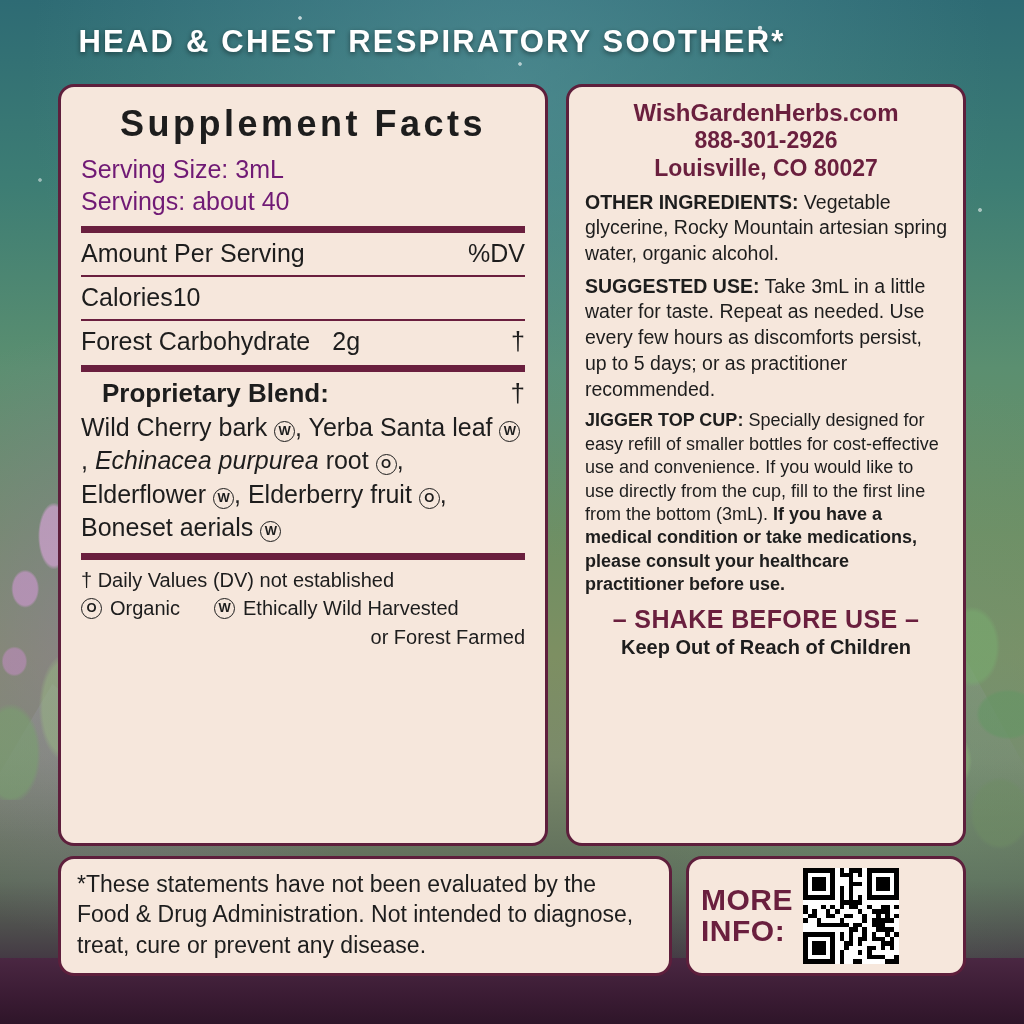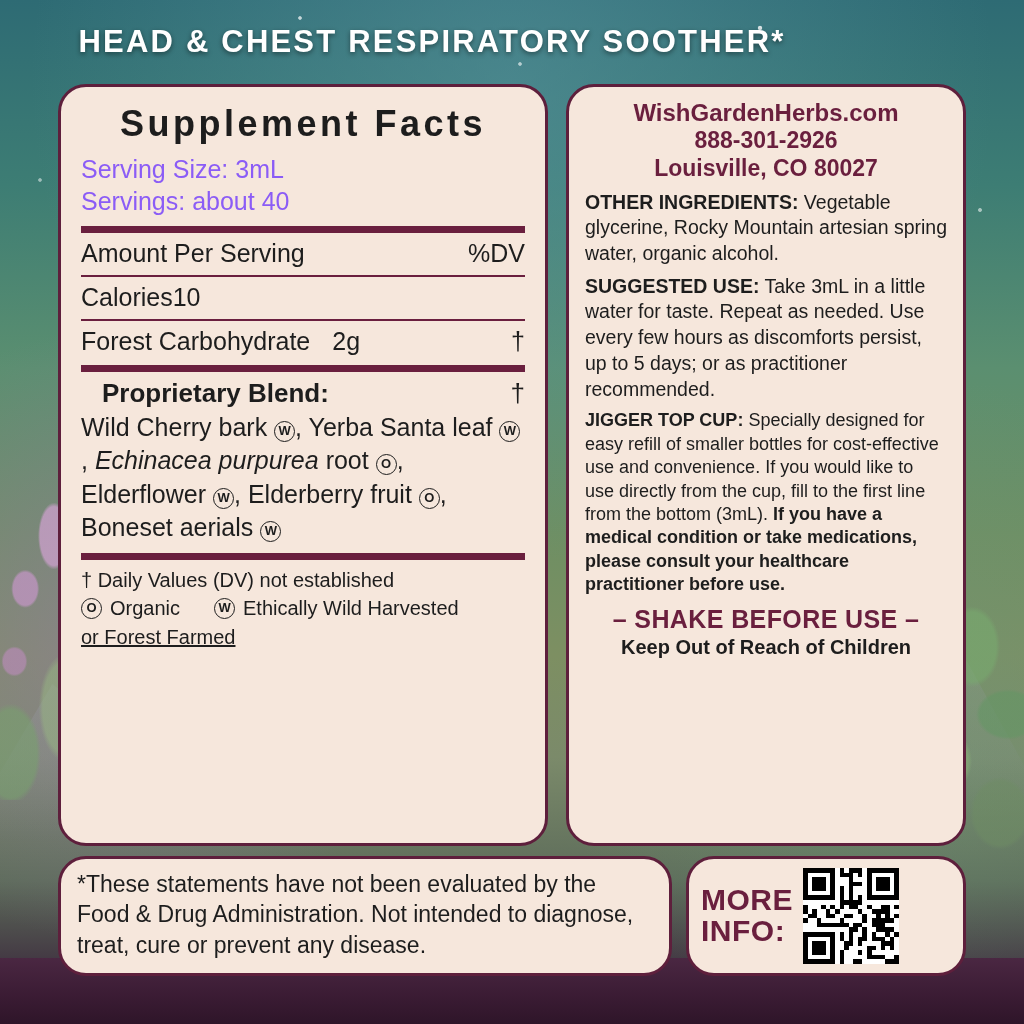--- a/index.html
+++ b/index.html
@@ -79,40 +79,40 @@
     font-weight: bold;
     letter-spacing: 2.2px;
     text-shadow: 0 2px 5px rgba(0,0,0,0.45);
     white-space: nowrap;
   }
 
   .panel {
     position: absolute;
     background: #f6e7dc;
     border: 3px solid #5e1f3c;
-    border-radius: 28px;
+    border-radius: 16px;
     box-sizing: border-box;
   }
 
   
   #facts-panel {
     left: 58px; top: 84px; width: 490px; height: 762px;
     padding: 14px 20px 10px 20px;
   }
   .facts-title {
     font-size: 36px;
     font-weight: bold;
     color: #1d1d1d;
     letter-spacing: 3.5px;
     text-align: center;
     margin: 2px 0 8px 0;
   }
   .facts-line {
     font-size: 25px;
-    color: #8b5cf6;
+    color: #701a75;
     line-height: 1.28;
   }
   .rule-thick { border-top: 7px solid #6a1f3e; margin: 9px 0 6px 0; }
   .rule-thin  { border-top: 2px solid #6a1f3e; margin: 7px 0 6px 0; }
   .row {
     display: flex; align-items: baseline; justify-content: space-between;
     font-size: 25px; color: #1d1d1d;
   }
   .row .left { white-space: nowrap; }
   .row .right { white-space: nowrap; }
@@ -137,21 +137,21 @@
     line-height: 17px;
     text-align: center;
     font-size: 13px;
     font-weight: bold;
     vertical-align: 1px;
   }
   .footnotes {
     font-size: 20px; color: #1d1d1d; line-height: 1.42;
   }
   .footnotes .fn-row { display: flex; align-items: center; gap: 8px; }
-  .footnotes .center { justify-content: flex-start; text-decoration: underline; }
+  .footnotes .center { justify-content: flex-end; }
 
   
   #info-panel {
     left: 566px; top: 84px; width: 400px; height: 762px;
     padding: 12px 16px 8px 16px;
   }
   .brand-url {
     text-align: center; color: #6a1f3e; font-size: 24px; font-weight: bold;
     line-height: 1.18;
   }

